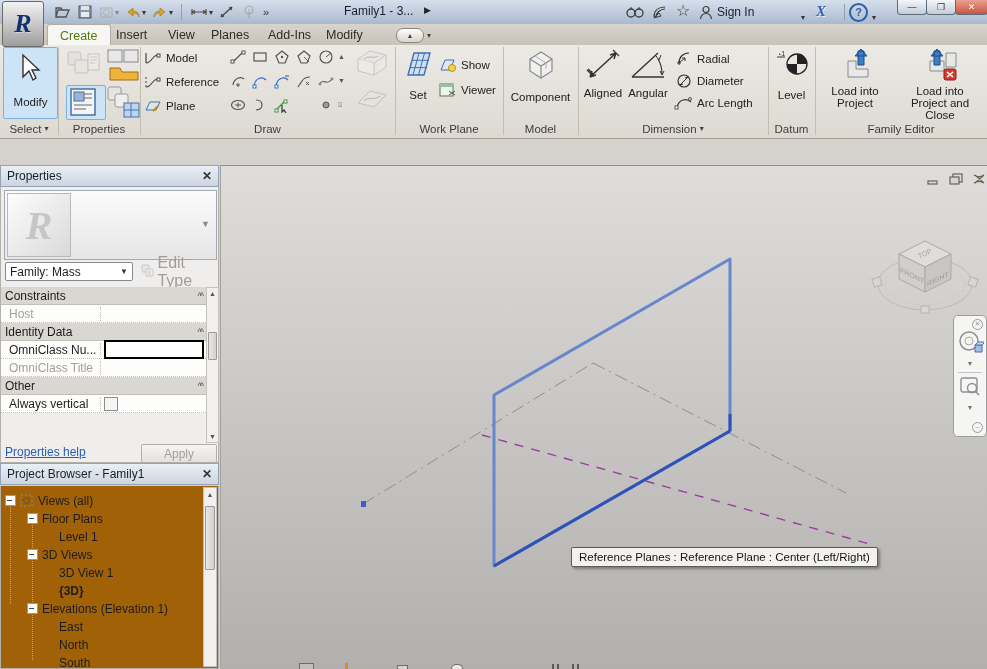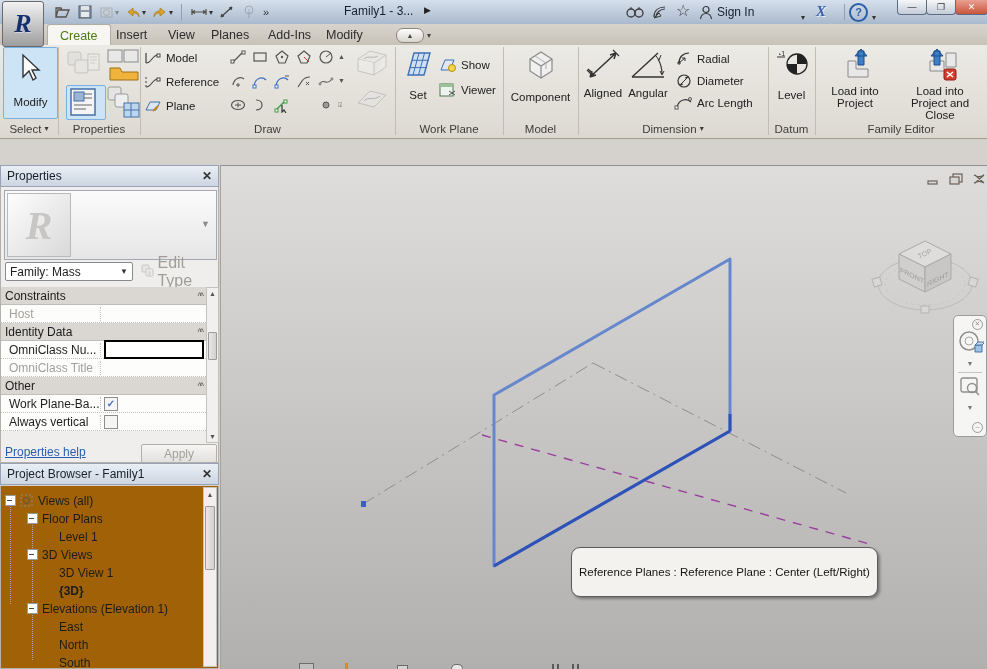--- a/index.html
+++ b/index.html
@@ -103,23 +103,23 @@
     border:1px solid #b4b0aa;border-top:none;box-sizing:border-box;}
   .tree-item{position:absolute;height:17px;display:flex;align-items:center;font-size:12px;color:#1c1c1c;gap:4px;white-space:nowrap;}
   .expander{width:9px;height:9px;border:1px solid #9a9a9a;background:#fff;position:relative;flex:none;}
   .expander::after{content:"";position:absolute;left:1px;top:3.5px;width:5px;height:1px;background:#444;}
   .bold{font-weight:bold;}
   .dotv{position:absolute;width:1px;border-left:1px dotted #a9a9a9;}
   
   .canvas{position:absolute;left:220px;top:165px;width:767px;height:504px;
     background:linear-gradient(#dedddb,#b1b0ae);border-top:1px solid #909090;border-left:1px solid #a5a29c;box-sizing:border-box;}
   .mdi{position:absolute;display:flex;gap:8px;color:#6a6257;}
-  .tooltip{position:absolute;background:#f3f2ee;border:1px solid #5b5b5b;border-radius:9px;
+  .tooltip{position:absolute;background:#f3f2ee;border:1px solid #5b5b5b;border-radius:2px;
     box-shadow:2px 2px 3px rgba(0,0,0,.35);font-size:11.5px;color:#141414;
-    padding:18px 7px;white-space:nowrap;}
+    padding:3px 7px;white-space:nowrap;}
   .navbar{position:absolute;width:34px;height:122px;background:rgba(249,248,247,.92);
     border:1px solid #9c9c9c;border-radius:5px;box-sizing:border-box;}
   .nav-dd{position:absolute;left:0;width:100%;text-align:center;font-size:7px;color:#777;}
   .nav-div{position:absolute;left:4px;right:4px;height:1px;background:#c4c4c4;}
   .circbtn{position:absolute;width:9px;height:9px;border:1px solid #9a9a9a;border-radius:50%;
     color:#9a9a9a;font-size:7px;line-height:7px;text-align:center;}
   .sliver{position:absolute;}
 </style>
 </head>
 <body>
@@ -609,26 +609,20 @@
             <input class="omniinput" value="" style="">
           </span>
       </div>
       <div class="prow">
         <span class="lab dislab">OmniClass Title</span>
           <span class="val"></span>
       </div>
       <div class="pgroup">
         <span>Other</span>
         <span class="chev">^^</span>
-      </div>
-      <div class="prow">
-        <span class="lab">Work Plane-Ba...</span>
-        <span class="val">
-            <span class="cb">✓</span>
-          </span>
       </div>
       <div class="prow">
         <span class="lab">Always vertical</span>
         <span class="val">
             <span class="cb"></span>
           </span>
       </div>
     </div>
     <div class="vsb" style="left:205px;top:100px;width:13px;height:156px;">
       <div class="sbarrow" style="top:2px;">▲</div>

